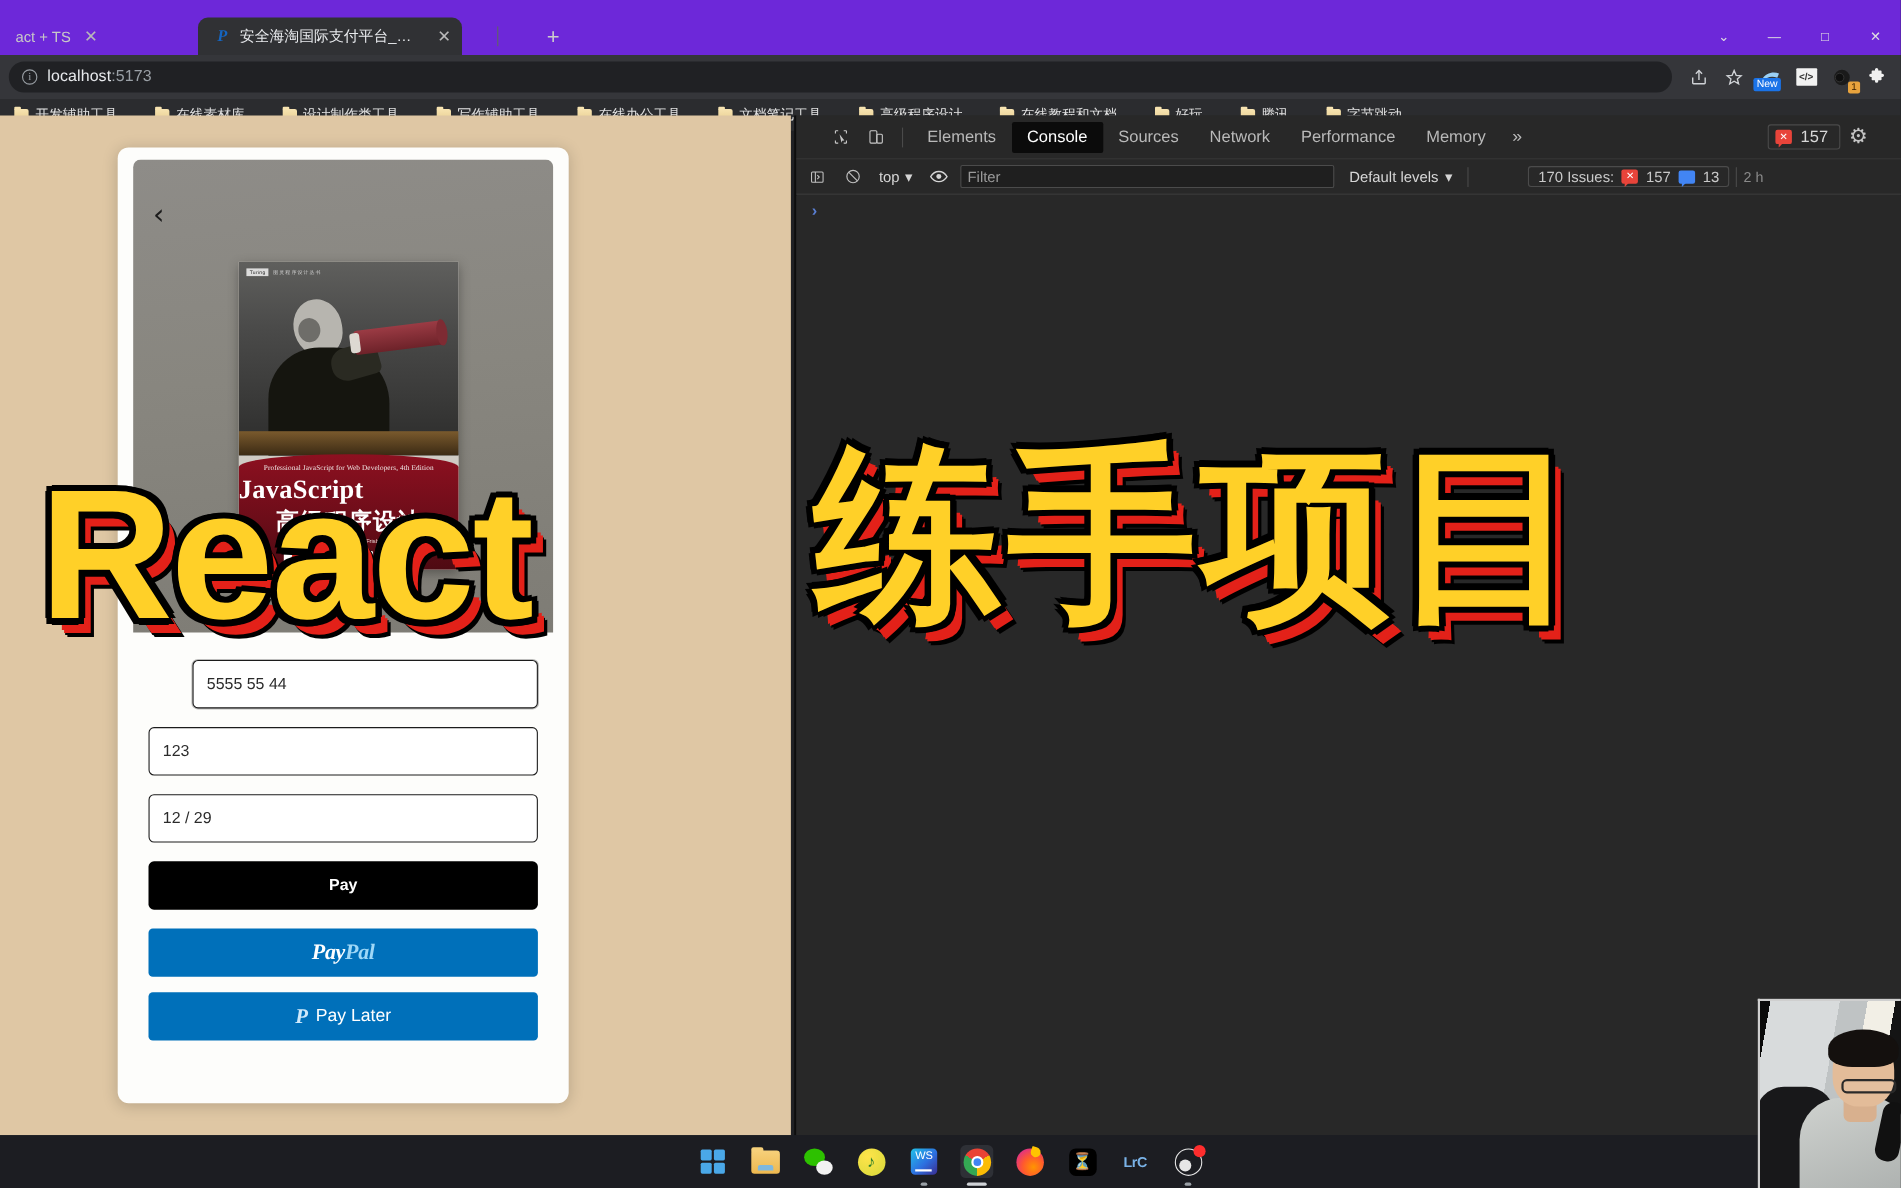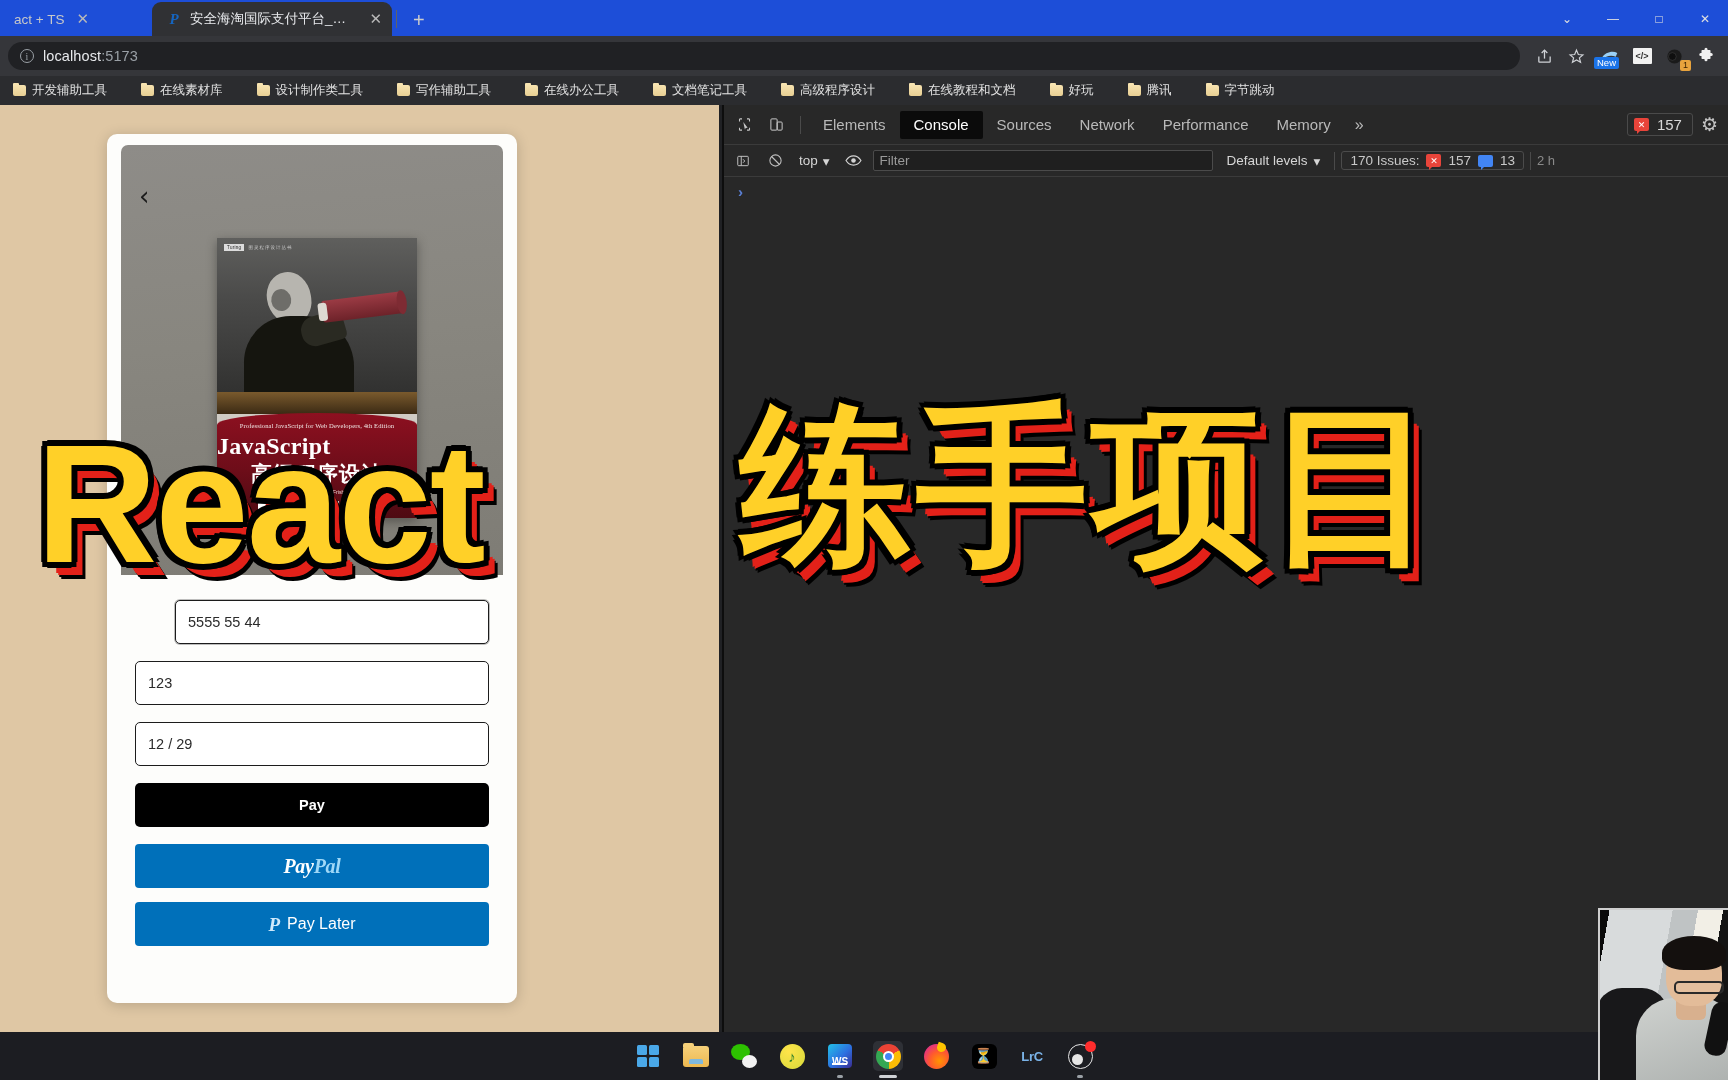--- a/index.html
+++ b/index.html
@@ -2,21 +2,21 @@
 <html><head>
 <meta charset="utf-8">
 <style>
   * { margin:0; padding:0; box-sizing:border-box; }
   html,body { width:1728px; height:1080px; overflow:hidden; background:#000; }
   body { font-family:"Liberation Sans","DejaVu Sans",sans-serif; }
 
   
   #browser { position:absolute; inset:0; background:#202124; }
 
-  #tabstrip { position:relative; height:36px; background:#1d4ed8; display:flex; align-items:flex-end; }
+  #tabstrip { position:relative; height:50px; background:#6d28d9; display:flex; align-items:flex-end;gap:28px; }
   .tab { height:34px; display:flex; align-items:center; gap:8px; padding:0 10px 0 14px;
          font-size:13px; color:#c8c8c8; border-radius:9px 9px 0 0; max-width:310px; }
   .tab.inactive { color:#c8c8c8; background:transparent; }
   .tab.active { background:#303134; color:#e8eaed; }
   .tab-title { white-space:nowrap; overflow:hidden; text-overflow:ellipsis; font-size:13.5px; }
   .tab-close { font-size:15px; color:#b9b9b9; margin-left:4px; cursor:pointer; }
   .tab-fav { width:16px; height:16px; flex:0 0 16px; display:flex; align-items:center; justify-content:center; }
   .pp-fav { font-family:"Liberation Serif",serif; font-style:italic; font-weight:bold;
             color:#1565c0; font-size:15px; line-height:1; }
   .tab-newbtn { color:#ccc; font-size:20px; padding:0 12px 4px 12px; cursor:pointer; }
@@ -118,21 +118,21 @@
              letter-spacing:-.3px; }
   .pp-word .a { color:#ffffff; }
   .pp-word .b { color:#9fd8f7; }
   .pp-mark { font-family:"Liberation Serif",serif; font-style:italic; font-weight:bold; font-size:19px;
              color:#cfe9fb; line-height:1; }
   .pp-later { color:#fff; font-size:16px; }
 
   
   #devtools { position:absolute; left:722px; top:105px; right:0; bottom:48px; background:#282828;
               border-left:2px solid #0d0d0d; }
-  #dt-tabs { height:40px; background:#282828; display:flex; align-items:center; padding:0 4px;
+  #dt-tabs { height:40px; background:#282828; display:flex; align-items:center; padding:0 24px;
              border-bottom:1px solid #3b3b3b; }
   .dt-sqbtn { width:32px; height:28px; display:flex; align-items:center; justify-content:center; cursor:pointer; }
   .dt-sep { width:1px; height:18px; background:#4a4a4a; margin:0 8px; }
   .dt-tab { padding:0 14px; height:28px; display:flex; align-items:center; font-size:15px;
             color:#b9b9b9; cursor:pointer; }
   .dt-tab.sel { background:#0b0b0b; color:#fff; border-radius:2px; }
   .dt-more { padding:0 10px; color:#b9b9b9; font-size:16px; cursor:pointer; }
   #dt-right { margin-left:auto; display:flex; align-items:center; gap:8px; padding-right:6px; }
   .err-chip { display:flex; align-items:center; gap:8px; border:1px solid #4a4a4a; border-radius:3px;
               padding:2px 10px 2px 6px; cursor:pointer; }
@@ -145,21 +145,21 @@
 
   #dt-filterbar { height:32px; background:#282828; display:flex; align-items:center; padding:0 6px; gap:6px;
                   border-bottom:1px solid #3b3b3b; }
   .fb-ico { width:26px; height:24px; display:flex; align-items:center; justify-content:center;
             color:#c0c0c0; cursor:pointer; }
   .ctx-sel { display:flex; align-items:center; gap:5px; color:#d6d6d6; font-size:13.5px; padding:0 5px; cursor:pointer; }
   #filter-input { flex:0 0 340px; height:21px; background:#1f1f1f; border:1px solid #4b4b4b; border-radius:2px;
                   color:#9a9a9a; font-size:13.5px; padding:0 6px; display:flex; align-items:center; cursor:text; }
   .lvl-sel { display:flex; align-items:center; gap:6px; color:#d6d6d6; font-size:13.5px; padding:0 8px; cursor:pointer; }
   .issues { display:flex; align-items:center; gap:7px; padding:1px 8px; border:1px solid #4b4b4b;
-            border-radius:3px; color:#c9c9c9; font-size:13.5px; cursor:pointer; }
+            border-radius:3px; color:#c9c9c9; font-size:13.5px; cursor:pointer;margin-left:48px; }
   .iss-msg { width:15px; height:12px; background:#4285f4; border-radius:2px; position:relative; }
   .iss-msg:after { content:""; position:absolute; left:3px; bottom:-3px; border-left:4px solid #4285f4;
                    border-bottom:4px solid transparent; }
   .vsep { width:1px; height:18px; background:#4a4a4a; }
   .time-hint { color:#8a8a8a; font-size:13px; white-space:nowrap; }
 
   #console-body { position:absolute; left:0; right:0; top:73px; bottom:0; background:#282828; }
   #prompt-row { display:flex; align-items:center; height:26px; padding-left:14px; }
   .prompt-arrow { color:#5a7fd4; font-size:15px; font-weight:bold; }
 
@@ -201,21 +201,21 @@
   .folder:after { content:""; position:absolute; left:6px; bottom:3px; width:14px; height:5px;
                   background:#7fb8dd; border-radius:2px 2px 0 0; }
   .wechat { width:26px; height:24px; position:relative; }
   .wechat .b1 { position:absolute; left:0; top:0; width:19px; height:16px; background:#2dc100; border-radius:50%; }
   .wechat .b2 { position:absolute; right:0; bottom:0; width:15px; height:13px; background:#f2f2f2; border-radius:50%; }
   .qqm { width:25px; height:25px; border-radius:50%; background:radial-gradient(circle at 35% 30%,#ffe44a,#d6d93a);
          display:flex; align-items:center; justify-content:center; color:#2a7d2a; font-size:15px; }
   .ws { width:24px; height:24px; border-radius:4px;
         background:linear-gradient(135deg,#22c1e8 0%,#2d6fe0 55%,#3a2c90 100%);
         display:flex; align-items:flex-start; justify-content:center; position:relative; }
-  .ws span { color:#fff; font-size:10px; font-weight:bold; margin-top:12px; }
+  .ws span { color:#fff; font-size:10px; font-weight:normal; margin-top:2px; }
   .ws:after { content:""; position:absolute; left:4px; bottom:3px; width:15px; height:2px; background:#fff; }
   .chrome { width:25px; height:25px; border-radius:50%;
             background:conic-gradient(from -60deg,#ea4335 0 120deg,#fbbc05 120deg 240deg,#34a853 240deg 360deg);
             display:flex; align-items:center; justify-content:center; }
   .chrome i { width:11px; height:11px; border-radius:50%; background:#4285f4; border:2px solid #fff; display:block; }
   .ff { width:25px; height:25px; border-radius:50%;
         background:radial-gradient(circle at 62% 68%,#ff9500 0%,#ff5a2d 42%,#e5357a 75%,#7a3fd0 100%); position:relative; }
   .ff:after { content:""; position:absolute; left:13px; top:-1px; width:9px; height:9px; background:#ffc400;
               border-radius:0 50% 50% 50%; transform:rotate(20deg); }
   .capcut { width:25px; height:25px; border-radius:6px; background:#000; display:flex;

